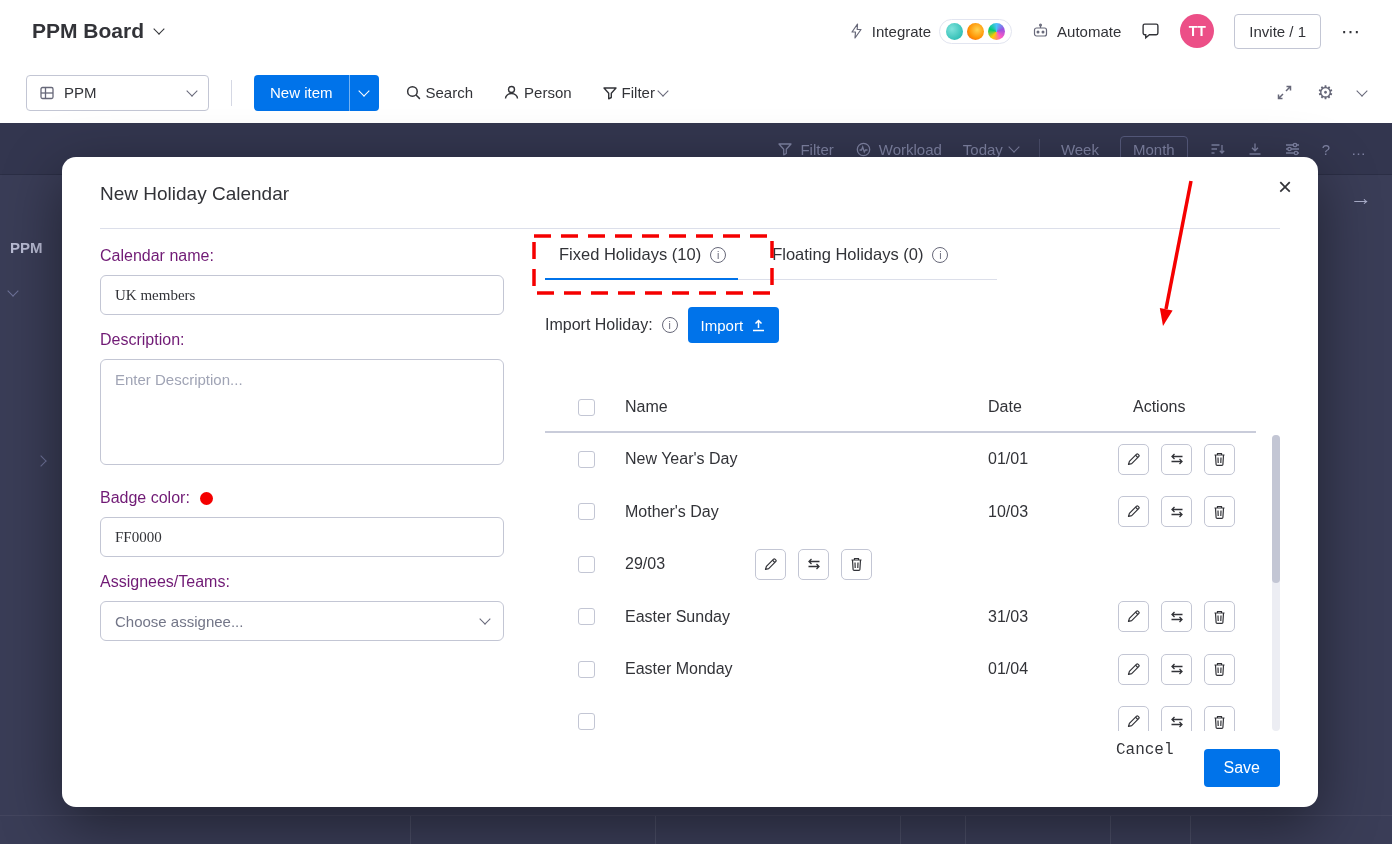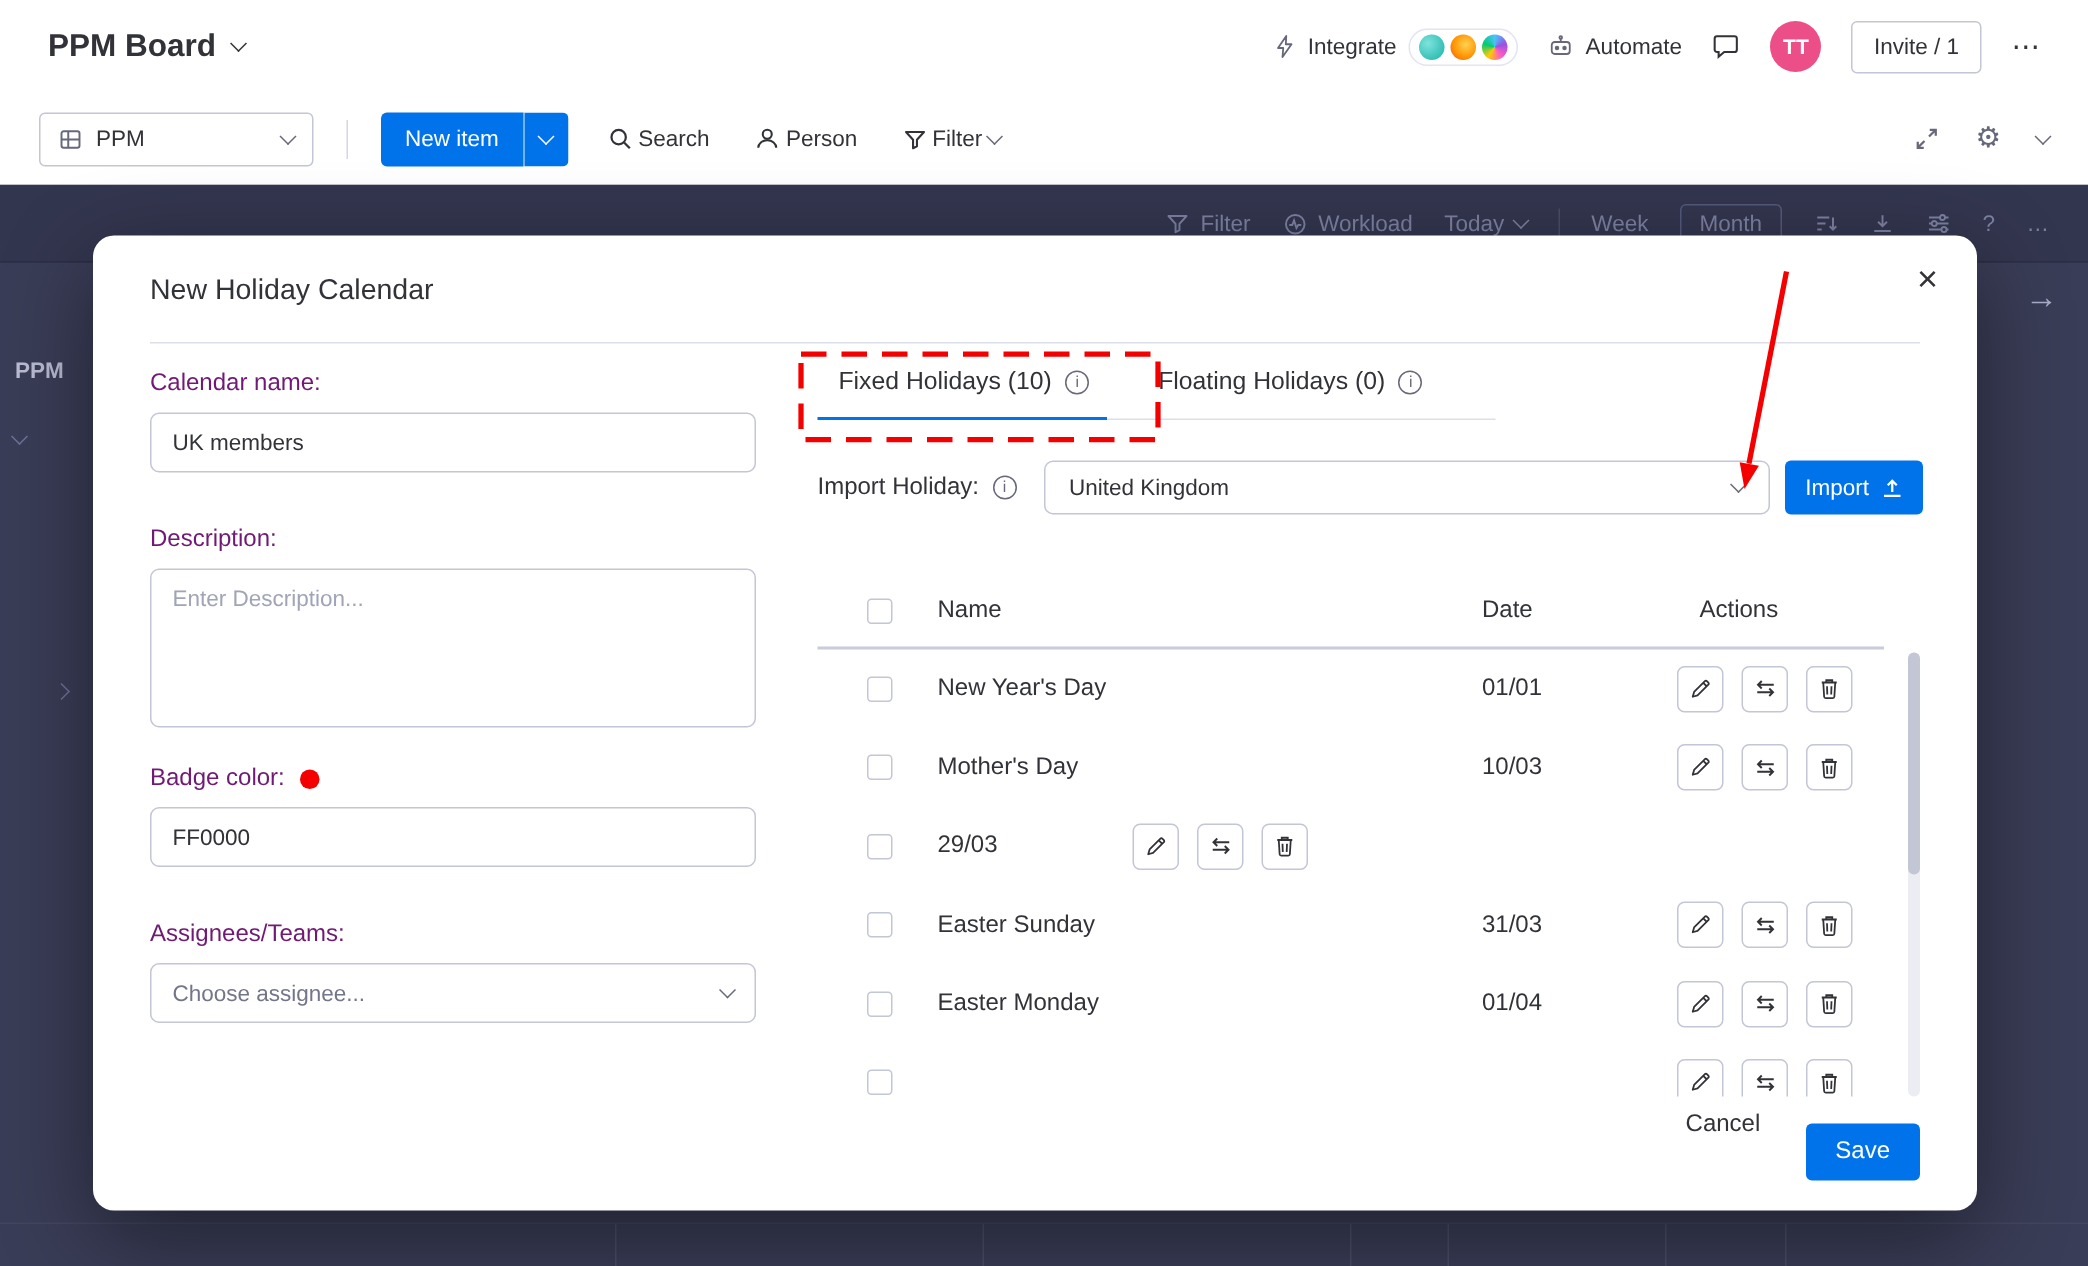--- a/index.html
+++ b/index.html
@@ -49,21 +49,21 @@
   .hline { position:absolute; left:0; right:0; bottom:28px; height:1px; background:rgba(255,255,255,.05); }
 
   
   .modal { position:absolute; left:62px; top:157px; width:1256px; height:650px; background:#fff; border-radius:14px; box-shadow:0 18px 60px rgba(0,0,0,.45); z-index:10; }
   .m-title { position:absolute; left:38px; top:26px; font-size:19px; color:#323338; }
   .m-close { position:absolute; right:26px; top:18px; font-size:24px; color:#323338; background:none; border:none; cursor:pointer; font-family:inherit; line-height:1; }
   .m-hr { position:absolute; top:71px; left:38px; right:38px; border-top:1px solid #dcdfea; }
 
   .left-pane { position:absolute; left:38px; top:90px; width:404px; }
   .f-label { font-size:16px; color:#701a75; margin-bottom:10px; display:flex; align-items:center; gap:10px;text-align:right; }
-  .f-input { width:100%; height:40px; border:1px solid #c3c6d4; border-radius:6px; padding:0 14px; font-size:15px; font-family:Liberation Sans, sans-serif; color:#323338; margin-bottom:36px; }
+  .f-input { width:100%; height:40px; border:1px solid #c3c6d4; border-radius:6px; padding:0 14px; font-size:15px; font-family:Liberation Serif, serif; color:#323338; margin-bottom:16px; }
   .f-area { width:100%; height:106px; border:1px solid #c3c6d4; border-radius:6px; padding:11px 14px; font-size:15px; font-family:inherit; color:#323338; resize:none; margin-bottom:20px; }
   ::placeholder { color:#a0a4b5; }
   .badge-dot { width:13px; height:13px; border-radius:50%; background:var(--badge-red,#f40000); display:inline-block; }
   .f-select { width:100%; height:40px; border:1px solid #c3c6d4; border-radius:6px; display:flex; align-items:center; padding:0 14px; color:#737688; font-size:15px; cursor:pointer; }
   .f-select .chev { margin-left:auto; color:#676879; }
 
   .right-pane { position:absolute; left:483px; top:88px; width:737px; }
   .tabs { display:flex; gap:46px; border-bottom:1px solid #dcdfea; width:452px; padding-left:14px; }
   .tab { display:flex; align-items:center; gap:9px; font-size:16.5px; color:#323338; padding-bottom:15px; position:relative; cursor:pointer; }
   .tab.active::after { content:""; position:absolute; left:-14px; right:-12px; bottom:-1px; height:2px; background:var(--accent-blue,#0073ea); }
@@ -82,21 +82,21 @@
   .cbx { width:17px; height:17px; border:1px solid #c3c6d4; border-radius:3px; background:#fff; flex:0 0 auto; margin-right:30px; cursor:pointer; }
   .t-name { flex:1; }
   .t-date { width:116px; }
   .t-actions { width:152px; display:flex; gap:12px; padding-left:14px; }
   .t-actions-head { width:152px; padding-left:29px; }
   .abtn { width:31px; height:31px; border:1px solid #c3c6d4; border-radius:5px; background:#fff; display:flex; align-items:center; justify-content:center; padding:0; cursor:pointer; flex:0 0 auto; }
   .scrollbar { position:absolute; right:2px; top:52px; width:8px; height:296px; background:#ecedf3; border-radius:4px; }
   .scroll-thumb { position:absolute; top:0; left:0; width:8px; height:148px; background:#c3c6d4; border-radius:4px; cursor:pointer; }
 
   .m-footer { position:absolute; right:38px; bottom:20px; display:flex; align-items:center; gap:30px; }
-  .cancel { font-size:16px; color:#323338; background:none; border:none; font-family:Liberation Sans, sans-serif; cursor:pointer; }
+  .cancel { font-size:16px; color:#323338; background:none; border:none; font-family:Liberation Mono, monospace; cursor:pointer; }
   .save { height:38px; padding:0 20px; background:var(--accent-blue,#0073ea); color:#fff; border:none; border-radius:4px; font-size:16px; font-family:inherit; cursor:pointer;margin-top:36px; }
 
   .annot-svg { position:absolute; left:0; top:0; width:1392px; height:844px; pointer-events:none; z-index:60; }
 </style>
 </head>
 <body>
 
 <header class="topbar">
   <div class="row1">
     <div class="board-title">
@@ -268,24 +268,20 @@
         <span>Floating Holidays (0)</span>
         <i class="info">i</i>
       </div>
     </div>
 
     <div class="import-row">
       <span class="import-label">
         <span>Import Holiday:</span>
         <i class="info">i</i>
       </span>
-      <div class="import-select">
-        <span>United Kingdom</span>
-        <span class="chev"></span>
-      </div>
       <button class="import-btn">
         <span>Import</span>
         <svg width="15" height="15" viewBox="0 0 15 15" fill="none" stroke="#fff" stroke-width="1.5">
             <path d="M7.5,10 V2.5 M4.5,5.5 L7.5,2.5 10.5,5.5 M2,12.5 h11"></path>
           </svg>
       </button>
     </div>
 
     <div class="htable">
       <div class="t-head">

